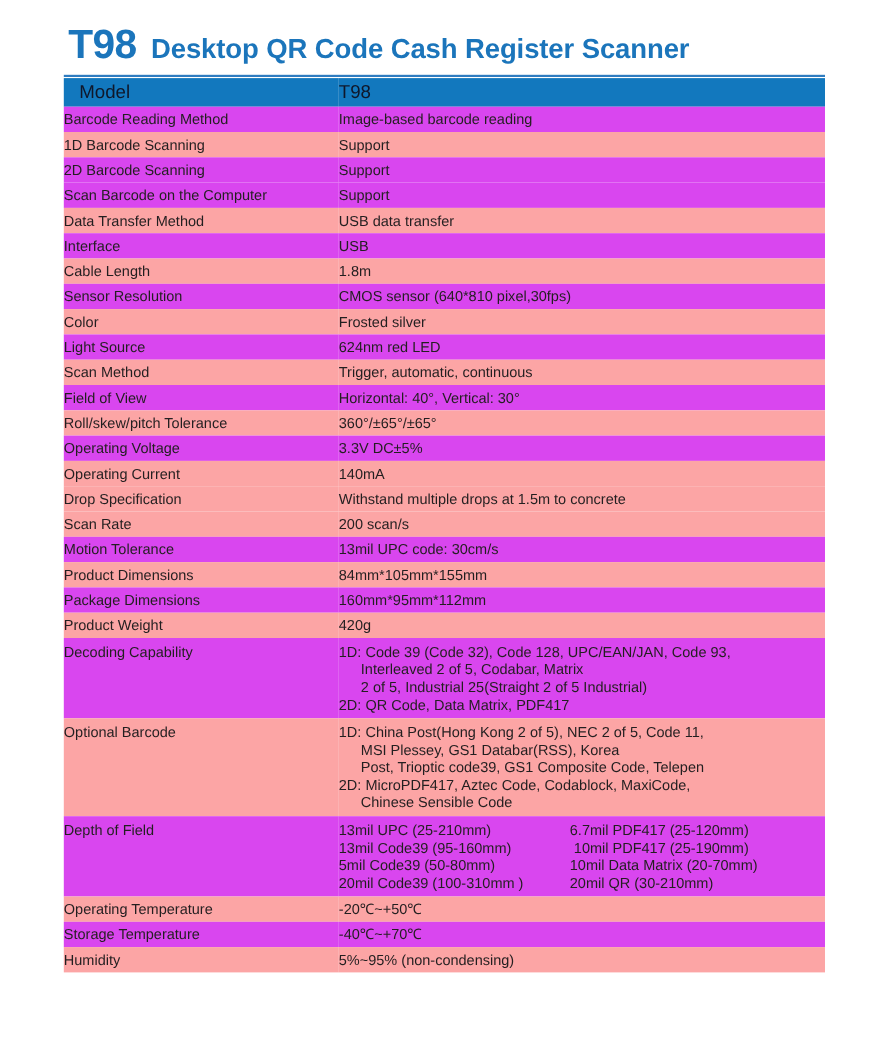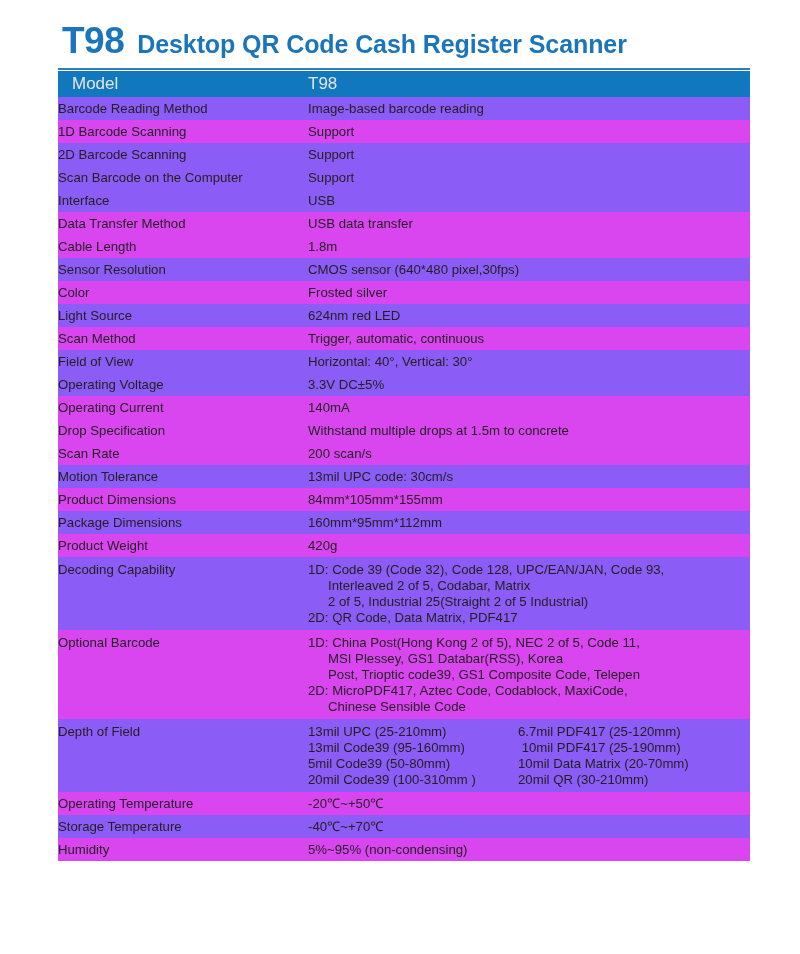--- a/index.html
+++ b/index.html
@@ -68,31 +68,31 @@
   }
   .spec-table td {
     padding: 0;
     vertical-align: top;
   }
   .col-label { width: 250px; }
   .col-value { width: 442px; }
 
   .row-head td {
     background: #1278be;
-    color: #e5e5e5;
+    color: #0f172a;
     font-size: 17px;
     height: 20px;
     line-height: 26px;
     padding: 0;
   }
   .row-head .cell-label { padding-left: 14px; }
   .row-head .cell-value { padding-left: 0px; }
 
-  tr.odd td  { background: #8b5cf6; }
-  tr.even td { background: #d946ef; }
+  tr.odd td  { background: #d946ef; }
+  tr.even td { background: #fca5a5; }
 
   .cell-label {
     padding-left: 14px;
     padding-top: 4px;
     padding-bottom: 4px;
     line-height: 15px;
   }
   .cell-value {
     padding-top: 4px;
     padding-bottom: 4px;
@@ -158,51 +158,55 @@
           <td class="cell-value">Support</td>
         </tr>
         <tr class="simple odd">
           <td class="cell-label">2D Barcode Scanning</td>
           <td class="cell-value">Support</td>
         </tr>
         <tr class="simple odd">
           <td class="cell-label">Scan Barcode on the Computer</td>
           <td class="cell-value">Support</td>
         </tr>
+        <tr class="simple even">
+          <td class="cell-label">Data Transfer Method</td>
+          <td class="cell-value">USB data transfer</td>
+        </tr>
         <tr class="simple odd">
           <td class="cell-label">Interface</td>
           <td class="cell-value">USB</td>
         </tr>
         <tr class="simple even">
-          <td class="cell-label">Data Transfer Method</td>
-          <td class="cell-value">USB data transfer</td>
-        </tr>
-        <tr class="simple even">
           <td class="cell-label">Cable Length</td>
           <td class="cell-value">1.8m</td>
         </tr>
         <tr class="simple odd">
           <td class="cell-label">Sensor Resolution</td>
-          <td class="cell-value">CMOS sensor (640*480 pixel,30fps)</td>
+          <td class="cell-value">CMOS sensor (640*810 pixel,30fps)</td>
         </tr>
         <tr class="simple even">
           <td class="cell-label">Color</td>
           <td class="cell-value">Frosted silver</td>
         </tr>
         <tr class="simple odd">
           <td class="cell-label">Light Source</td>
           <td class="cell-value">624nm red LED</td>
         </tr>
         <tr class="simple even">
           <td class="cell-label">Scan Method</td>
           <td class="cell-value">Trigger, automatic, continuous</td>
         </tr>
         <tr class="simple odd">
           <td class="cell-label">Field of View</td>
           <td class="cell-value">Horizontal: 40°, Vertical: 30°</td>
+        </tr>
+        <tr class="simple even">
+          <td class="cell-label">Roll/skew/pitch Tolerance</td>
+          <td class="cell-value">360°/±65°/±65°</td>
         </tr>
         <tr class="simple odd">
           <td class="cell-label">Operating Voltage</td>
           <td class="cell-value">3.3V   DC±5%</td>
         </tr>
         <tr class="simple even">
           <td class="cell-label">Operating Current</td>
           <td class="cell-value">140mA</td>
         </tr>
         <tr class="simple even">

